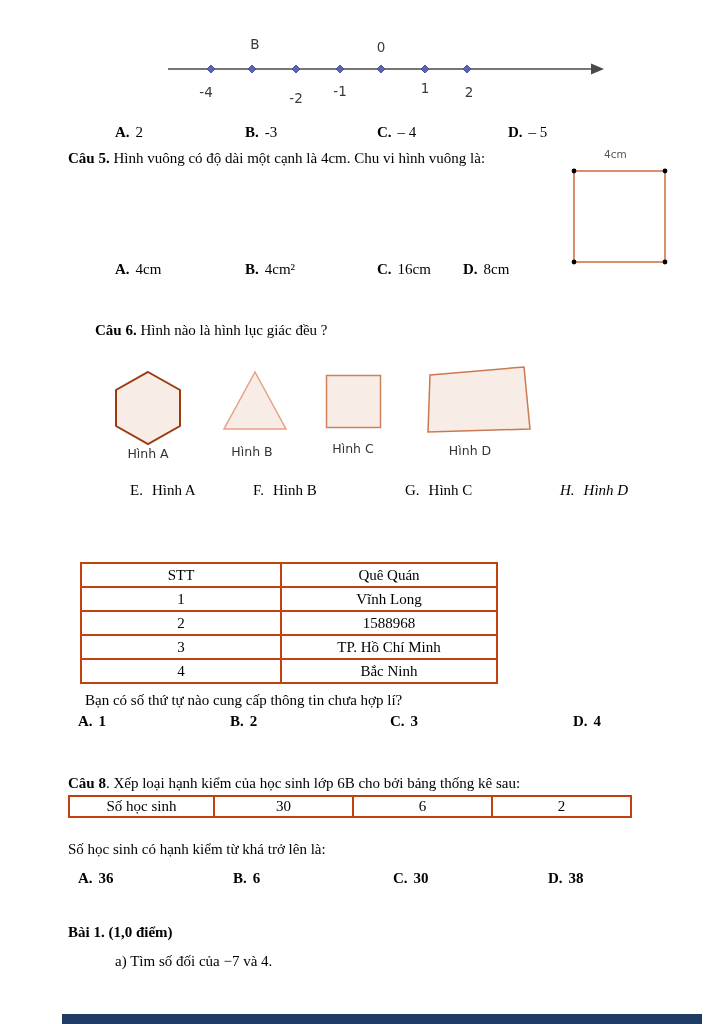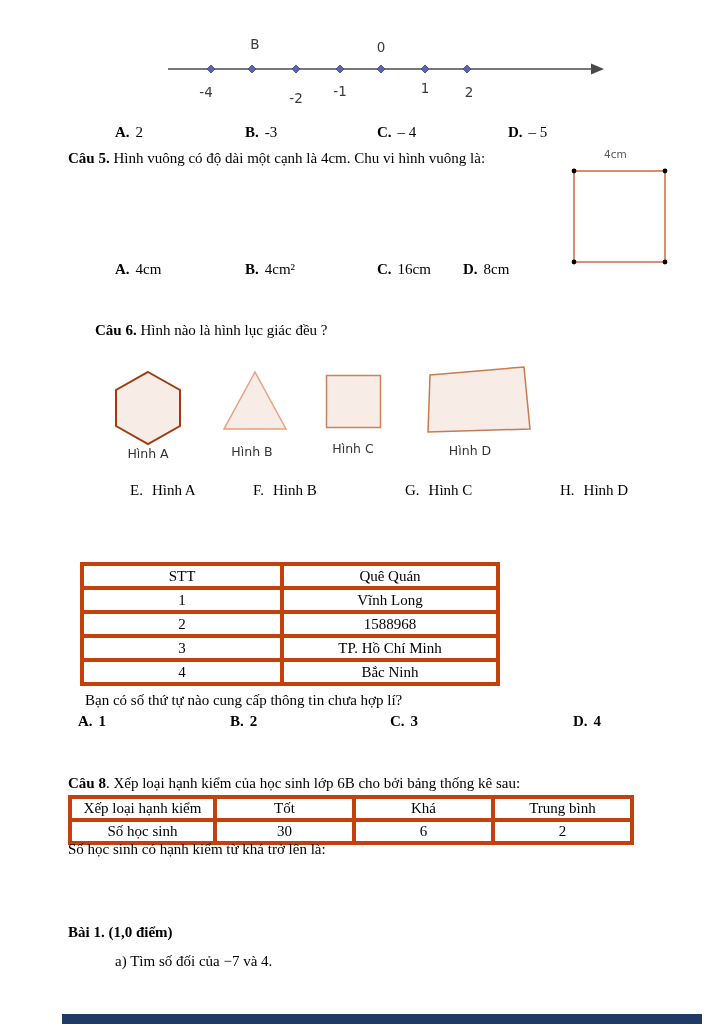--- a/index.html
+++ b/index.html
@@ -17,21 +17,21 @@
     position:absolute; transform:translateX(-50%);
     font-family:"DejaVu Sans", sans-serif; font-size:13.5px; color:#3a3a3a;
   }
   .shape-label {
     position:absolute; transform:translateX(-50%);
     font-family:"DejaVu Sans", sans-serif; font-size:12.5px; color:#333;
     white-space:nowrap;
   }
   table.doc { border-collapse:collapse; }
   table.doc td {
-    border:4px solid #c2410c; text-align:center; vertical-align:middle;
+    border:2px solid #c2410c; text-align:center; vertical-align:middle;
     font-size:15px; padding:1px 4px;
   }
   table.q7 td { height:24px; }
   table.q7 td.c1 { width:200px; }
   table.q7 td.c2 { width:216px; }
   table.q8 td { height:20px; }
   table.q8 td.c1 { width:145px; }
   table.q8 td.c2, table.q8 td.c3, table.q8 td.c4 { width:139px; }
   .fig-label {
     position:absolute; font-family:"DejaVu Sans", sans-serif;
@@ -115,21 +115,21 @@
 
   <div class="shape-label" style="left:148px; top:446px;">Hình A</div>
   <div class="shape-label" style="left:252px; top:444px;">Hình B</div>
   <div class="shape-label" style="left:353px; top:441px;">Hình C</div>
   <div class="shape-label" style="left:470px; top:443px;">Hình D</div>
 
   <div class="abs" style="left:0; top:482px; width:724px; height:20px;">
     <span class="opt-item" style="left:98px;margin-left:32px;"><span style="margin-right:9px;">E.</span><span>Hình A</span></span>
     <span class="opt-item" style="left:253px;"><span style="margin-right:9px;">F.</span><span>Hình B</span></span>
     <span class="opt-item" style="left:405px;"><span style="margin-right:9px;">G.</span><span>Hình C</span></span>
-    <span class="opt-item" style="left:560px;"><span style="margin-right:9px;">H.</span><span>Hình D</span></span>
+    <span class="opt-item" style="left:560px;font-style:italic;"><span style="margin-right:9px;">H.</span><span>Hình D</span></span>
   </div>
 
 
   <table class="doc q7 abs" style="left:80px; top:562px;">
     <tbody>
         <tr>
       <td class="c1">STT</td>
       <td class="c2">Quê Quán</td>
     </tr>
     <tr>
@@ -159,36 +159,36 @@
     <span class="opt-item b" style="left:390px;"><span class="opt-letter">C.</span><span>3</span></span>
     <span class="opt-item b" style="left:573px;"><span class="opt-letter">D.</span><span>4</span></span>
   </div>
 
   <div class="abs" style="left:68px; top:775px; width:600px;">
     <span class="b">Câu 8</span><span>. Xếp loại hạnh kiểm của học sinh lớp 6B cho bởi bảng thống kê sau:</span>
   </div>
 
   <table class="doc q8 abs" style="left:68px; top:795px;">
     <tbody>
-        <tr>
-      <td class="c1">Xếp loại hạnh kiểm</td>
-      <td class="c2">Tốt</td>
-      <td class="c3">Khá</td>
-      <td class="c4">Trung bình</td>
-    </tr>
     <tr>
       <td class="c1">Số học sinh</td>
       <td class="c2">30</td>
       <td class="c3">6</td>
       <td class="c4">2</td>
     </tr>
   </tbody>
     </table>
 
   <div class="abs" style="left:68px; top:841px; width:500px;">Số học sinh có hạnh kiểm từ khá trở lên là:</div>
 
+  <div class="abs" style="left:0; top:870px; width:724px; height:20px;">
+    <span class="opt-item b" style="left:78px;"><span class="opt-letter">A.</span><span>36</span></span>
+    <span class="opt-item b" style="left:233px;"><span class="opt-letter">B.</span><span>6</span></span>
+    <span class="opt-item b" style="left:393px;"><span class="opt-letter">C.</span><span>30</span></span>
+    <span class="opt-item b" style="left:548px;"><span class="opt-letter">D.</span><span>38</span></span>
+  </div>
 
   <div class="abs b" style="left:68px; top:924px;">Bài 1. (1,0 điểm)</div>
   <div class="abs" style="left:115px; top:953px;">a) Tìm số đối của  −7 và 4.</div>
 
   <div class="footer-bar" style="left:62px; top:1014px; width:640px; height:10px;"></div>
 
 </div>
 
 </body></html>

